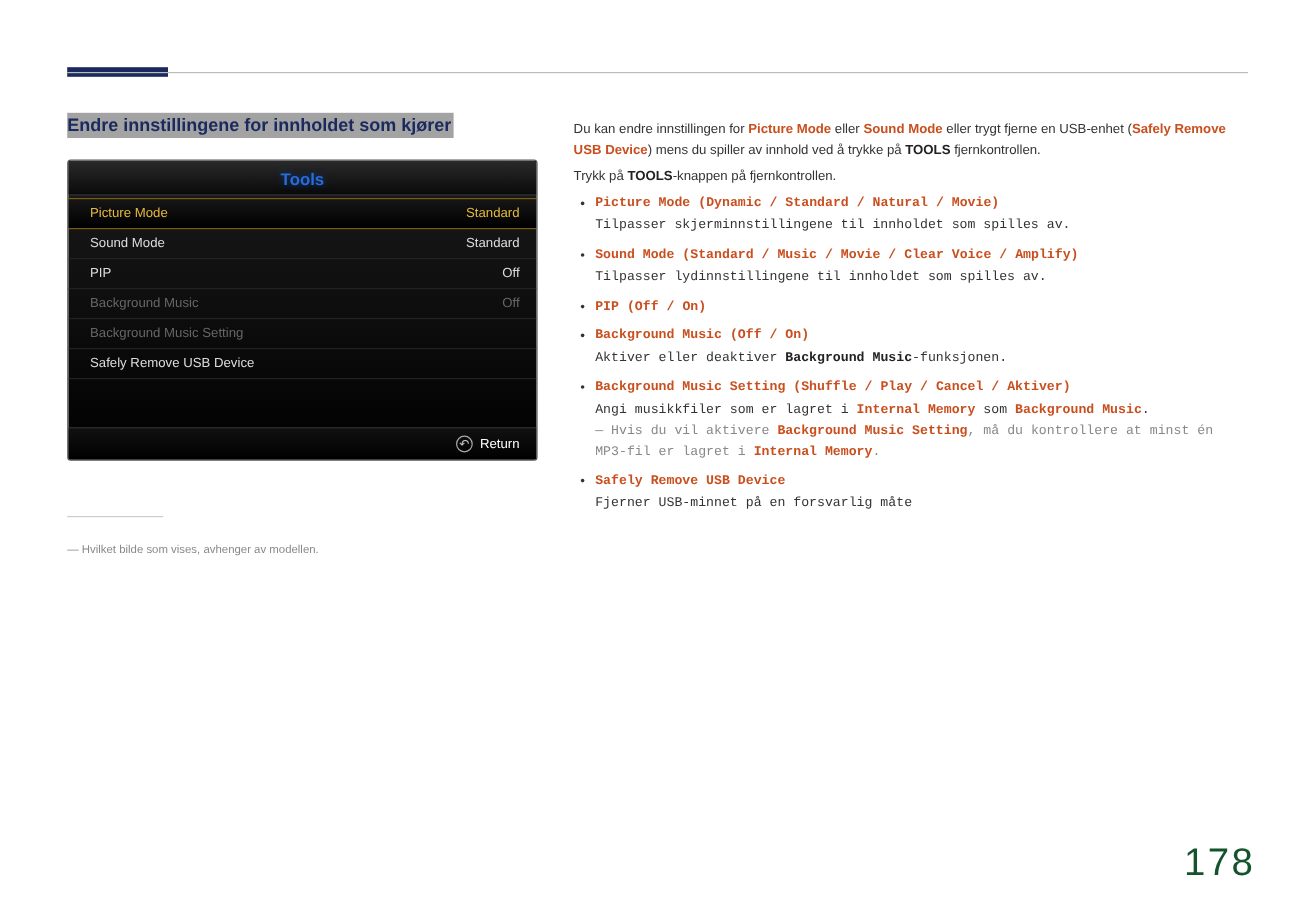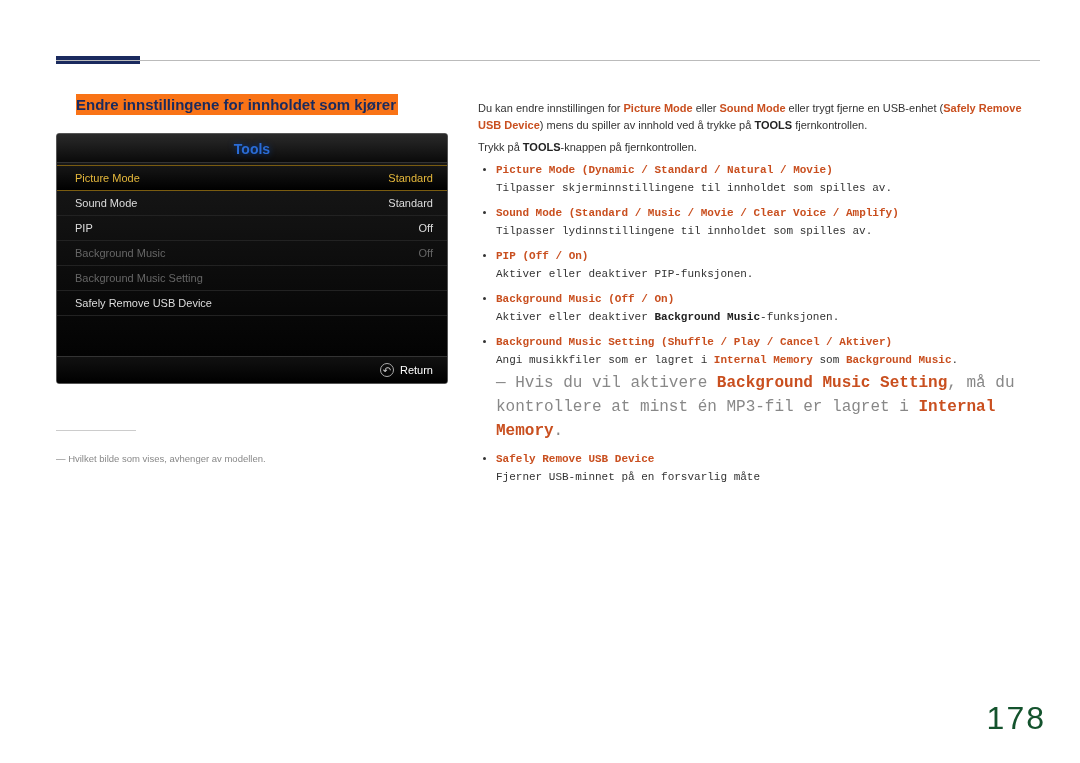--- a/index.html
+++ b/index.html
@@ -35,26 +35,25 @@
   }
   .right-col {
     position: absolute;
     top: 100px;
     left: 478px;
     width: 552px;
     line-height: 1.5;
   }
   .section-title {
     display: inline;
-    background: #f97316;
+    background: #a3a3a3;
     color: #1a2a5e;
     font-weight: bold;
     font-size: 15px;
     padding: 2px 2px 2px 0;
-    margin-left: 20px;
   }
   .tv-panel {
     margin-top: 20px;
     width: 392px;
     border: 1px solid #555;
     border-radius: 3px;
     background: linear-gradient(#1b1b1b, #000);
     color: #fff;
     font-size: 11px;
     overflow: hidden;
@@ -122,21 +121,21 @@
   .footnote::before { content: "― "; color: #888; }
 
   .para { margin-bottom: 6px; }
   .bold { font-weight: bold; color: #222; }
   .hl { color: #c94f1f; font-weight: bold; }
   .hlw { color: #c94f1f; font-weight: bold; }
   ul.opts { list-style: disc; padding-left: 18px; margin-top: 4px; font-family: Liberation Mono, monospace; }
   ul.opts > li { margin-bottom: 8px; }
   .sub { color: #333; display: block; margin-top: 2px; }
   .note-line {
-    font-size: 16px;
+    font-size: 11px;
     color: #888;
     margin: 2px 0 6px 0;
   }
   .note-line::before { content: "― "; }
 
   .page-num {
     position: absolute;
     bottom: 26px;
     right: 34px;
     font-size: 32px;
@@ -210,21 +209,20 @@
       <span class="sub">Tilpasser skjerminnstillingene til innholdet som spilles av.</span>
     </li>
     <li>
       <span class="hl">Sound Mode</span>
       <span class="hlw"> (</span><span class="hl">Standard</span><span class="hlw"> / </span><span class="hl">Music</span><span class="hlw"> / </span><span class="hl">Movie</span><span class="hlw"> / </span><span class="hl">Clear Voice</span><span class="hlw"> / </span><span class="hl">Amplify</span><span class="hlw">)</span>
       <span class="sub">Tilpasser lydinnstillingene til innholdet som spilles av.</span>
     </li>
     <li>
       <span class="hl">PIP</span>
       <span class="hlw"> (</span><span class="hl">Off</span><span class="hlw"> / </span><span class="hl">On</span><span class="hlw">)</span>
-      <span class="sub">Aktiver eller deaktiver PIP-funksjonen.</span>
     </li>
     <li>
       <span class="hl">Background Music</span>
       <span class="hlw"> (</span><span class="hl">Off</span><span class="hlw"> / </span><span class="hl">On</span><span class="hlw">)</span>
       <span class="sub"><span>Aktiver eller deaktiver </span><span class="bold">Background Music</span><span>-funksjonen.</span></span>
     </li>
     <li>
       <span class="hl">Background Music Setting</span>
       <span class="hlw"> (</span><span class="hl">Shuffle</span><span class="hlw"> / </span><span class="hl">Play</span><span class="hlw"> / </span><span class="hl">Cancel</span><span class="hlw"> / </span><span class="hl">Aktiver</span><span class="hlw">)</span>
       <span class="sub"><span>Angi musikkfiler som er lagret i </span><span class="hl">Internal Memory</span><span> som </span><span class="hl">Background Music</span><span>.</span></span>

